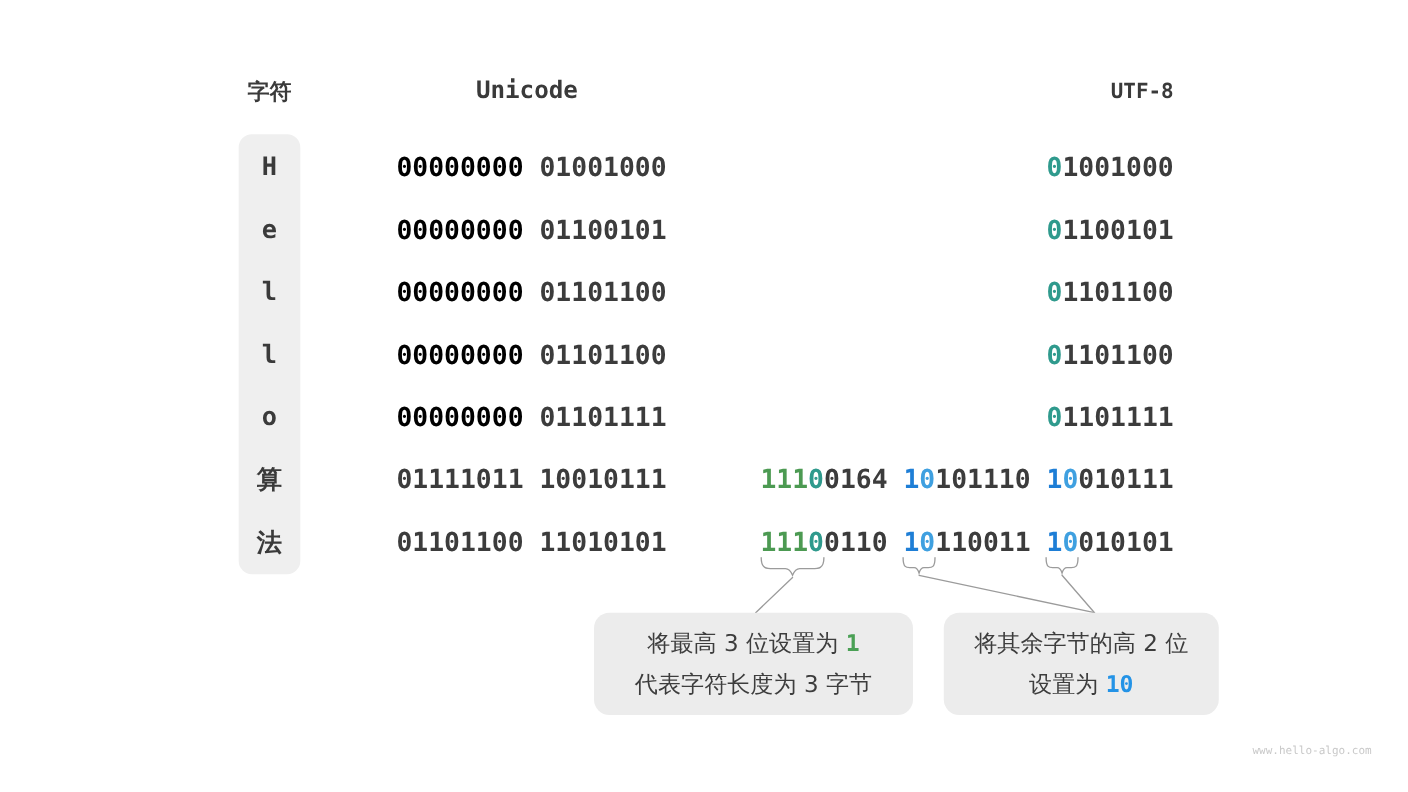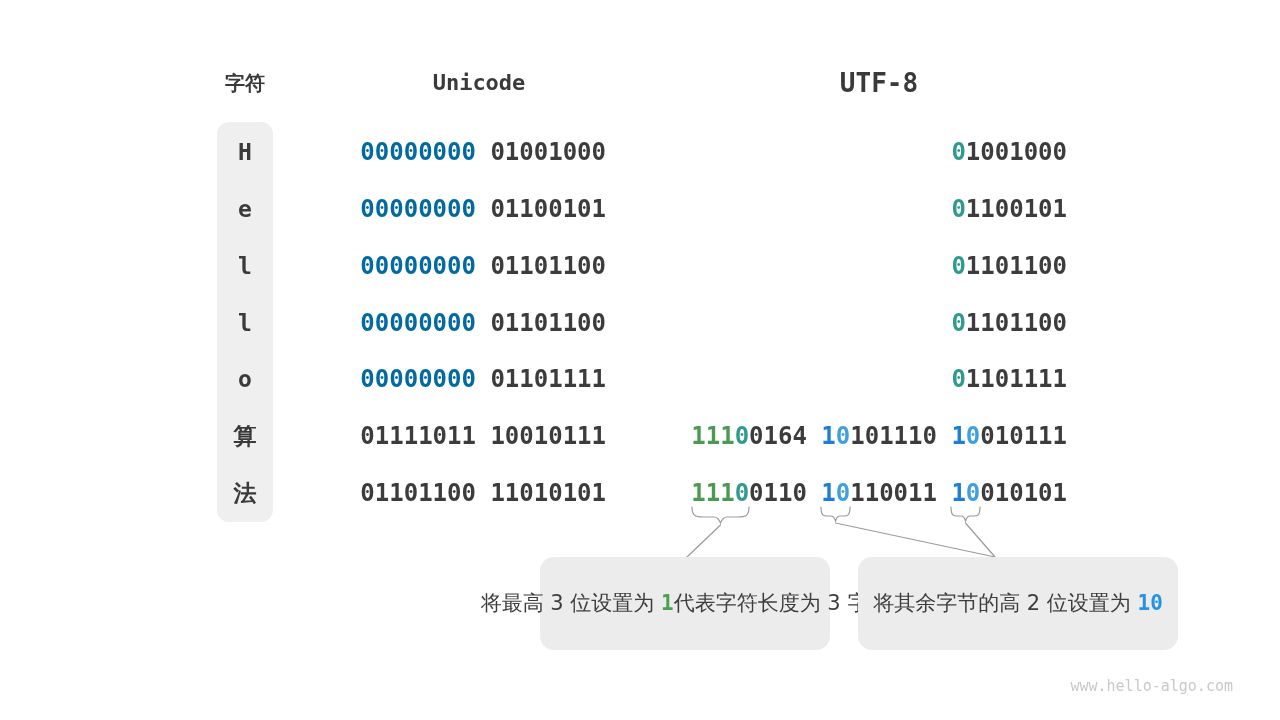--- a/index.html
+++ b/index.html
@@ -19,21 +19,21 @@
     position: absolute;
     top: 69px;
     height: 28px;
     line-height: 28px;
     text-align: center;
     font-weight: 700;
     color: #3a3a3a;
   }
   .hdr-char    { left: 217px; width: 56px;  font-size: 20px; }
   .hdr-unicode { left: 352px; width: 254px; font-size: 22px; }
-  .hdr-utf8    { left: 691px; width: 376px; font-size: 26px; }
+  .hdr-utf8    { left: 691px; width: 376px; font-size: 19px; text-align: right; }
 
   
   .char-pill {
     position: absolute;
     left: 217px; top: 122px;
     width: 56px; height: 400px;
     background: #efefef;
     border-radius: 12px;
   }
 
@@ -68,21 +68,21 @@
     font-size: 24px;
   }
   .utf8-cell {
     left: 660px; width: 407px;
     text-align: right;
     font-family: "DejaVu Sans Mono", "Liberation Mono", monospace;
     font-weight: 700;
     font-size: 24px;
   }
   .c-dark      { color: #3c3c3c; }
-  .c-gray      { color: #0369a1; }
+  .c-gray      { color: #000000; }
   .c-green     { color: #4c9a52; }
   .c-teal      { color: #2f9a8d; }
   .c-blue_one  { color: #1e7ed6; }
   .c-blue_zero { color: #3fa0e0; }
 
   
   .overlay {
     position: absolute;
     left: 0; top: 0;
     width: 1280px; height: 720px;
@@ -90,44 +90,44 @@
   }
 
   
   .callout {
     position: absolute;
     top: 557px;
     height: 93px;
     background: #ececec;
     border-radius: 14px;
     display: flex;
-    flex-direction: row;
+    flex-direction: column;
     justify-content: center;
     align-items: center;
     font-size: 21px;
     line-height: 37px;
     color: #3d3d3d;
     white-space: pre;
   }
   .callout-1 { left: 540px; width: 290px; }
-  .callout-2 { left: 858px; width: 320px; }
+  .callout-2 { left: 858px; width: 250px; }
   .hl {
     font-family: "DejaVu Sans Mono", "Liberation Mono", monospace;
     font-weight: 700;
     font-size: 21px;
   }
   .hl-green { color: #4aa055; }
   .hl-blue  { color: #2493e6; text-align: center; }
 
   
   .watermark {
     position: absolute;
-    right: 47px; top: 677px;
-    font-family: "DejaVu Sans Mono", "Liberation Mono", monospace;
-    font-size: 15px;
+    right: 33px; top: 677px;
+    font-family: "DejaVu Sans Mono", "Liberation Mono", monospace;
+    font-size: 10px;
     color: #c9c9c9;
   }
 </style>
 </head>
 <body>
 
 <div class="canvas">
 
   <div class="col-header hdr-char">字符</div>
   <div class="col-header hdr-unicode mono">Unicode</div>

